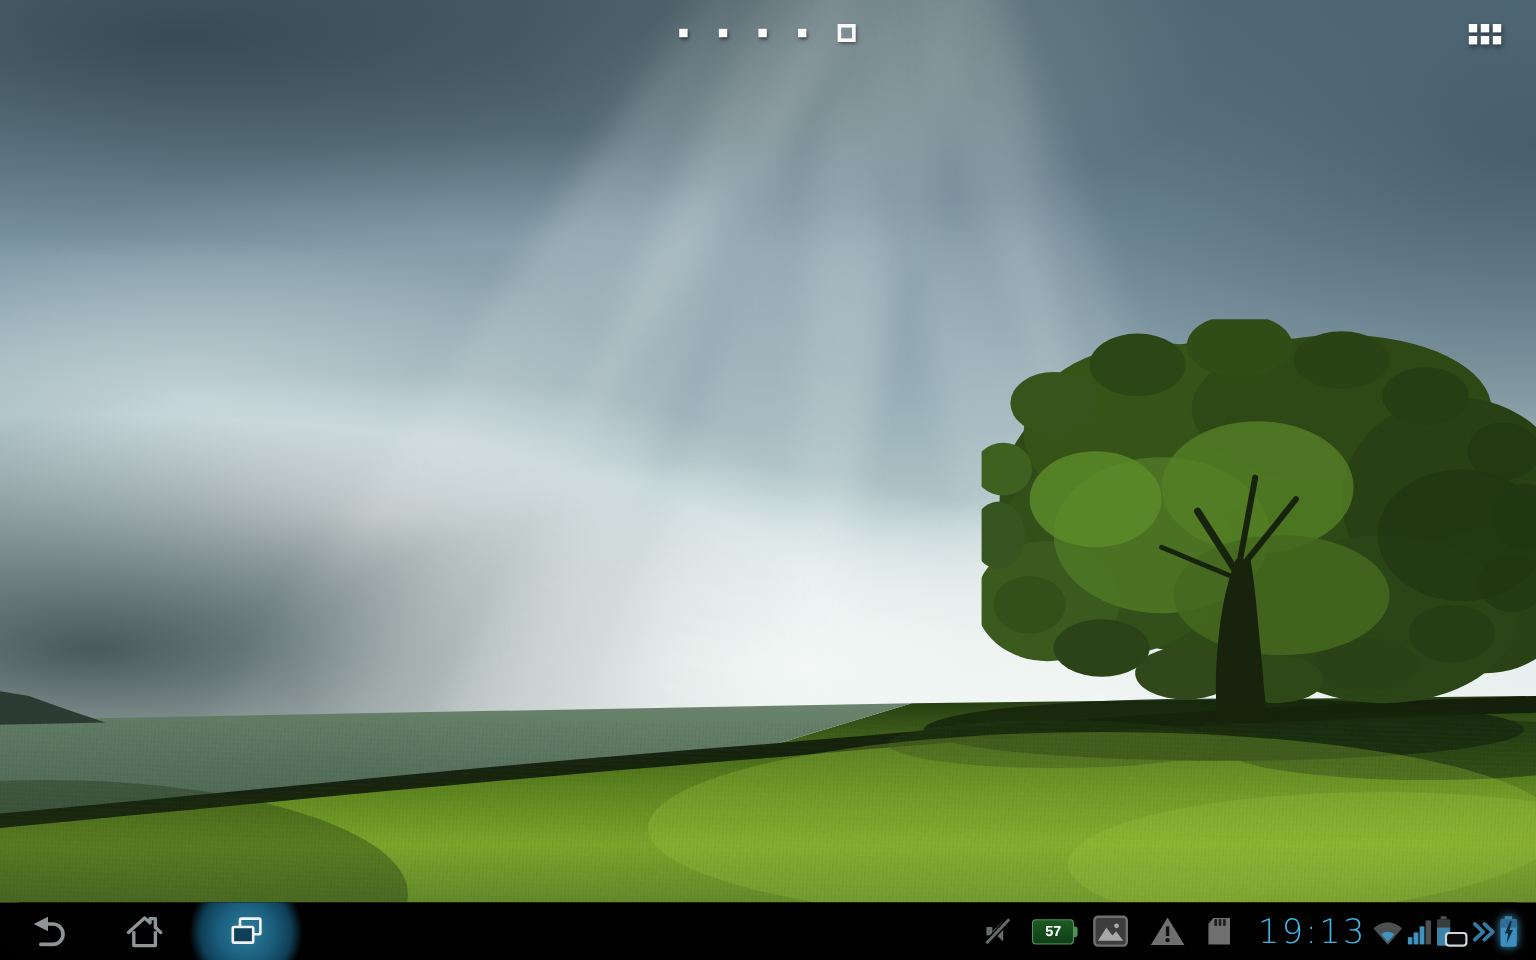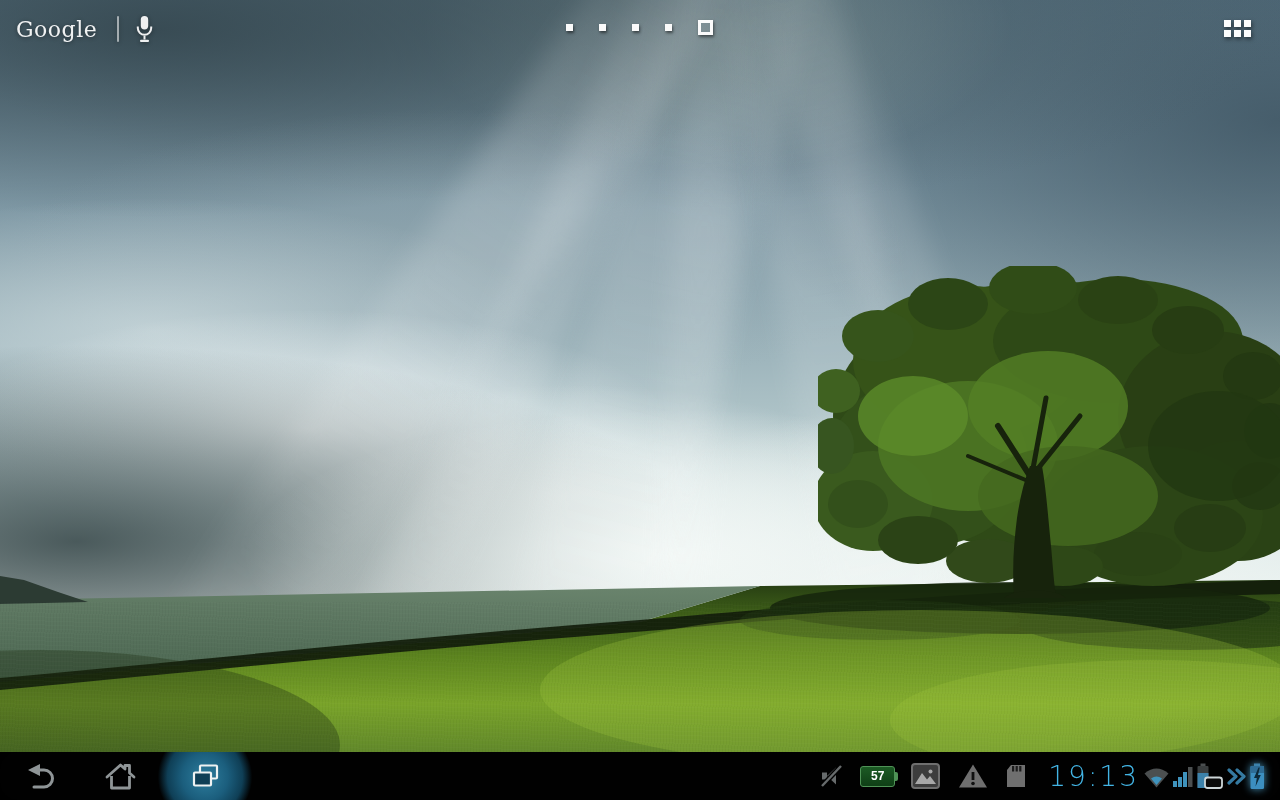--- a/index.html
+++ b/index.html
@@ -154,30 +154,20 @@
         <path d="M210,215 L150,190" stroke-width="4"></path>
       </g>
       <path d="M196,330 C194,300 196,276 199,252 C202,232 206,215 212,200 L224,200 C228,222 230,250 233,280 C235,302 236,318 238,330 Z" fill="#17230c"></path>
       <path d="M186,332 C196,322 240,322 248,332 Z" fill="#17230c"></path>
     </svg>
 
     <div class="grass-noise"></div>
     <div class="vignette"></div>
   </div>
 
-  <div class="google-widget">
-    <span class="google-logo">Google</span>
-    <span class="widget-divider"></span>
-    <svg width="19" height="30" viewBox="0 0 19 30">
-      <rect x="5.8" y="2" width="7.4" height="13.5" rx="3.7" fill="rgba(255,255,255,.92)"></rect>
-      <path d="M2.8,12.5 v1.6 a6.7,6.7 0 0 0 13.4,0 v-1.6" stroke="rgba(255,255,255,.92)" stroke-width="2" fill="none"></path>
-      <line x1="9.5" y1="21.8" x2="9.5" y2="25.5" stroke="rgba(255,255,255,.92)" stroke-width="2"></line>
-      <rect x="5" y="25.8" width="9" height="2.2" rx="1" fill="rgba(255,255,255,.92)"></rect>
-    </svg>
-  </div>
 
   <div class="page-indicator">
     <span class="page-dot"></span>
     <span class="page-dot"></span>
     <span class="page-dot"></span>
     <span class="page-dot"></span>
     <span class="page-current"></span>
   </div>
 
   <div class="all-apps" aria-label="Apps">

